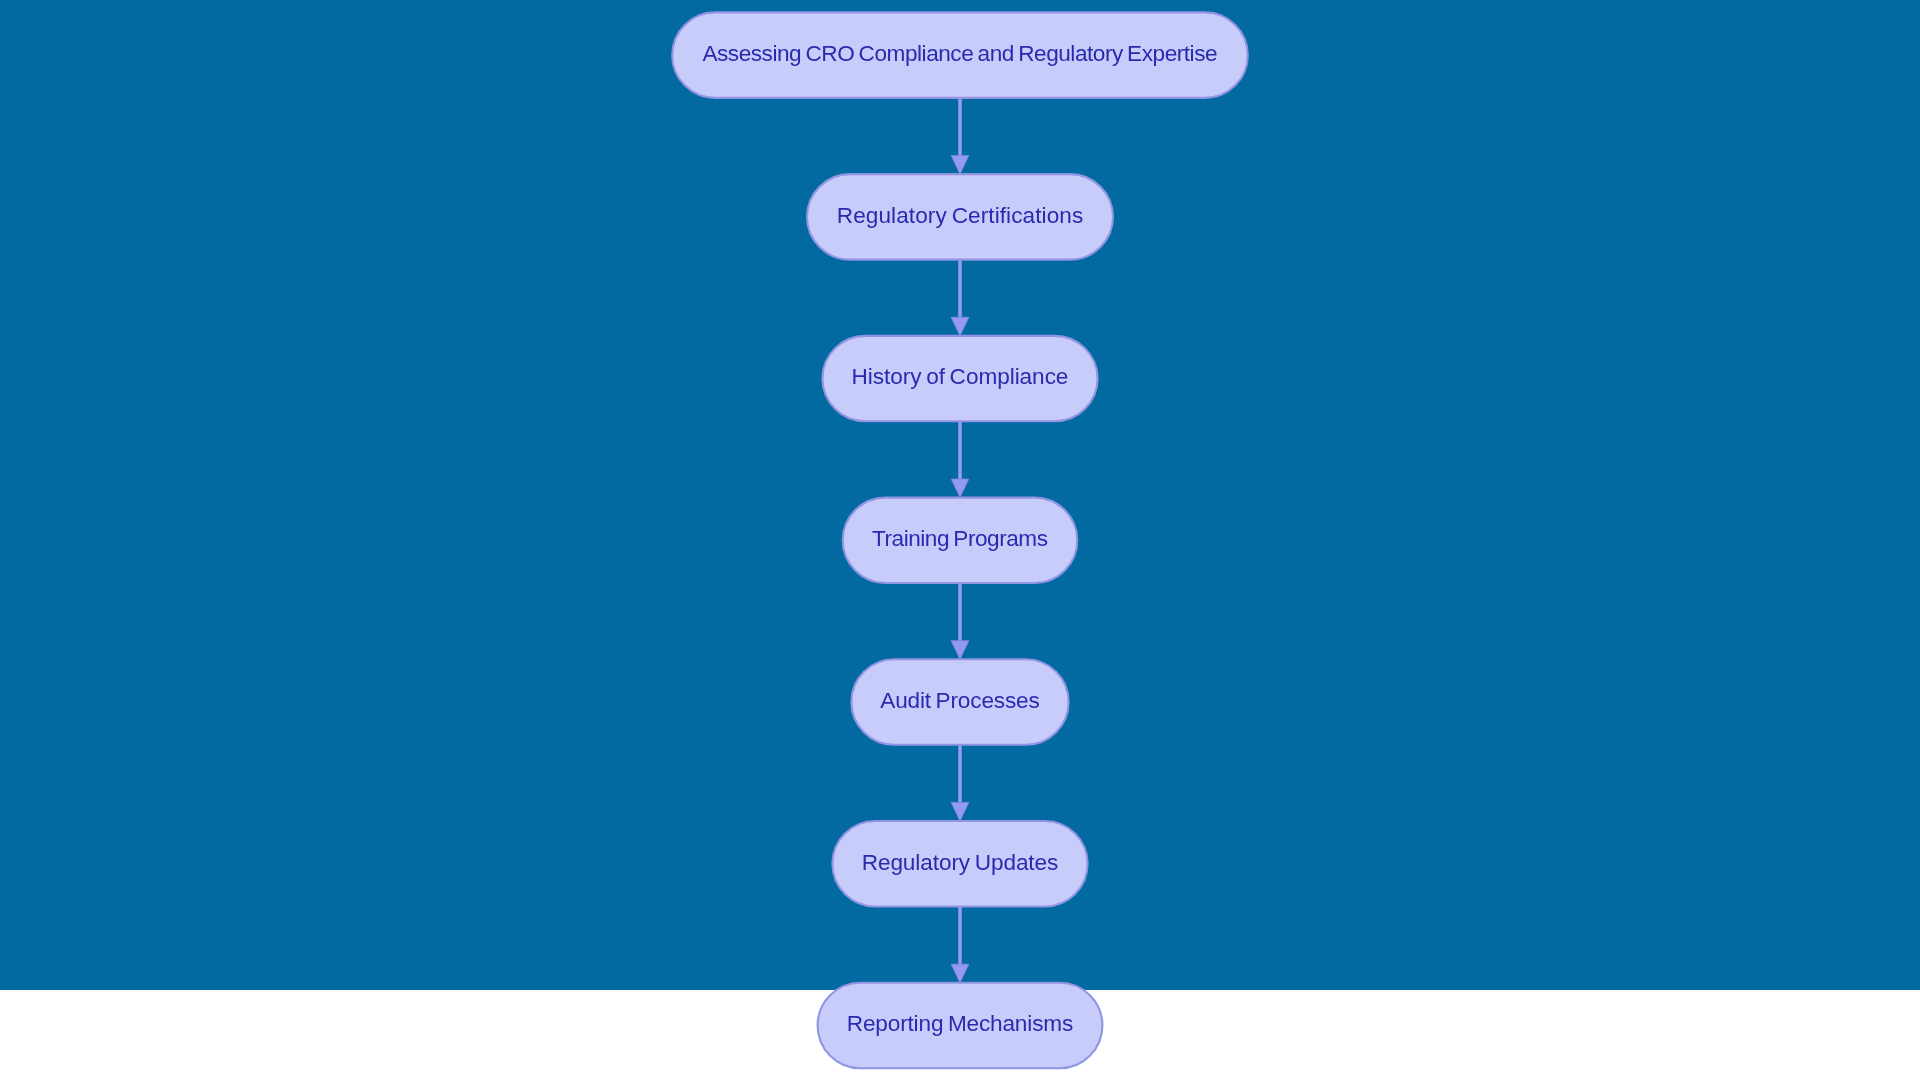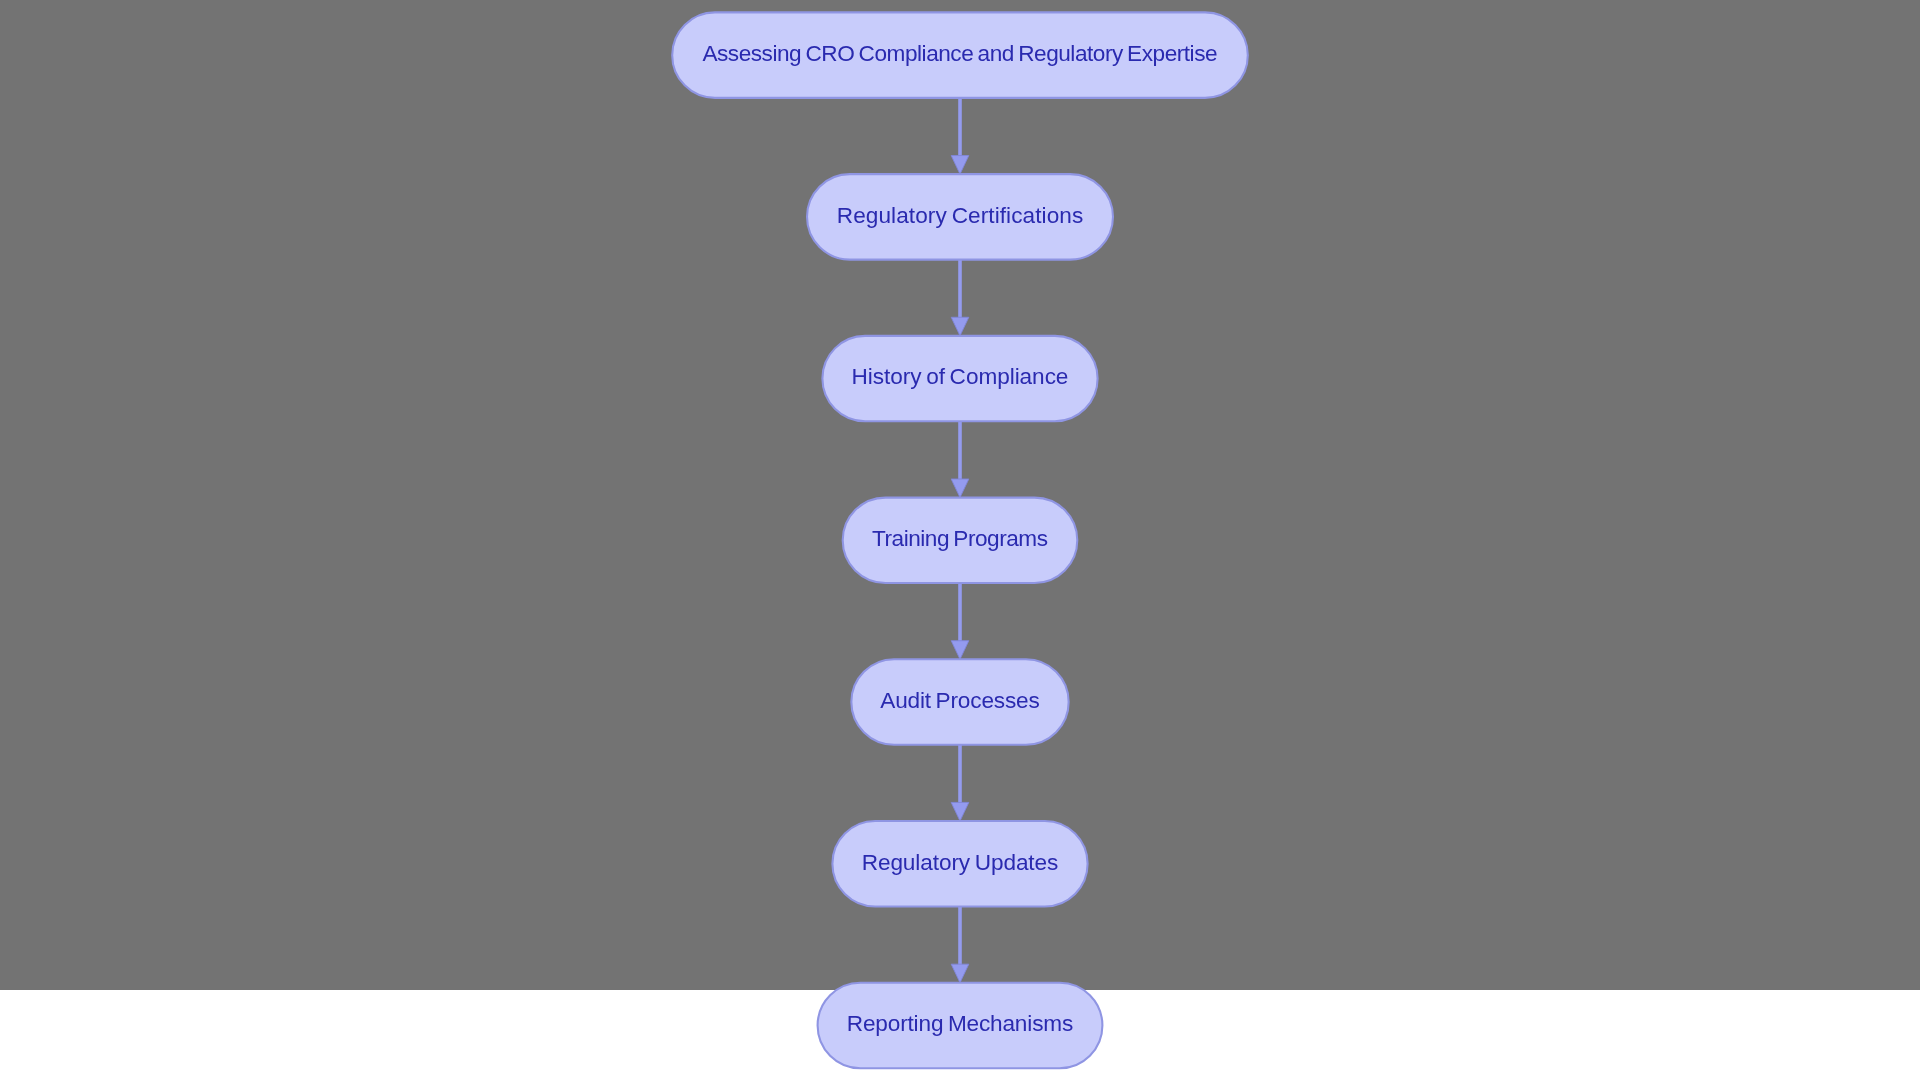--- a/index.html
+++ b/index.html
@@ -11,21 +11,21 @@
   body {
     width: 1920px;
     height: 1083px;
     overflow: hidden;
     font-family: "Liberation Sans", sans-serif;
   }
   #flowchart-root {
     position: relative;
     width: 1920px;
     height: 990px;
-    background: #737373;
+    background: #0369a1;
   }
   #flow-svg {
     display: block;
     position: absolute;
     left: 0;
     top: 0;
   }
   .node-shape {
     fill: #c8ccfb;
     stroke: #8f95e3;

